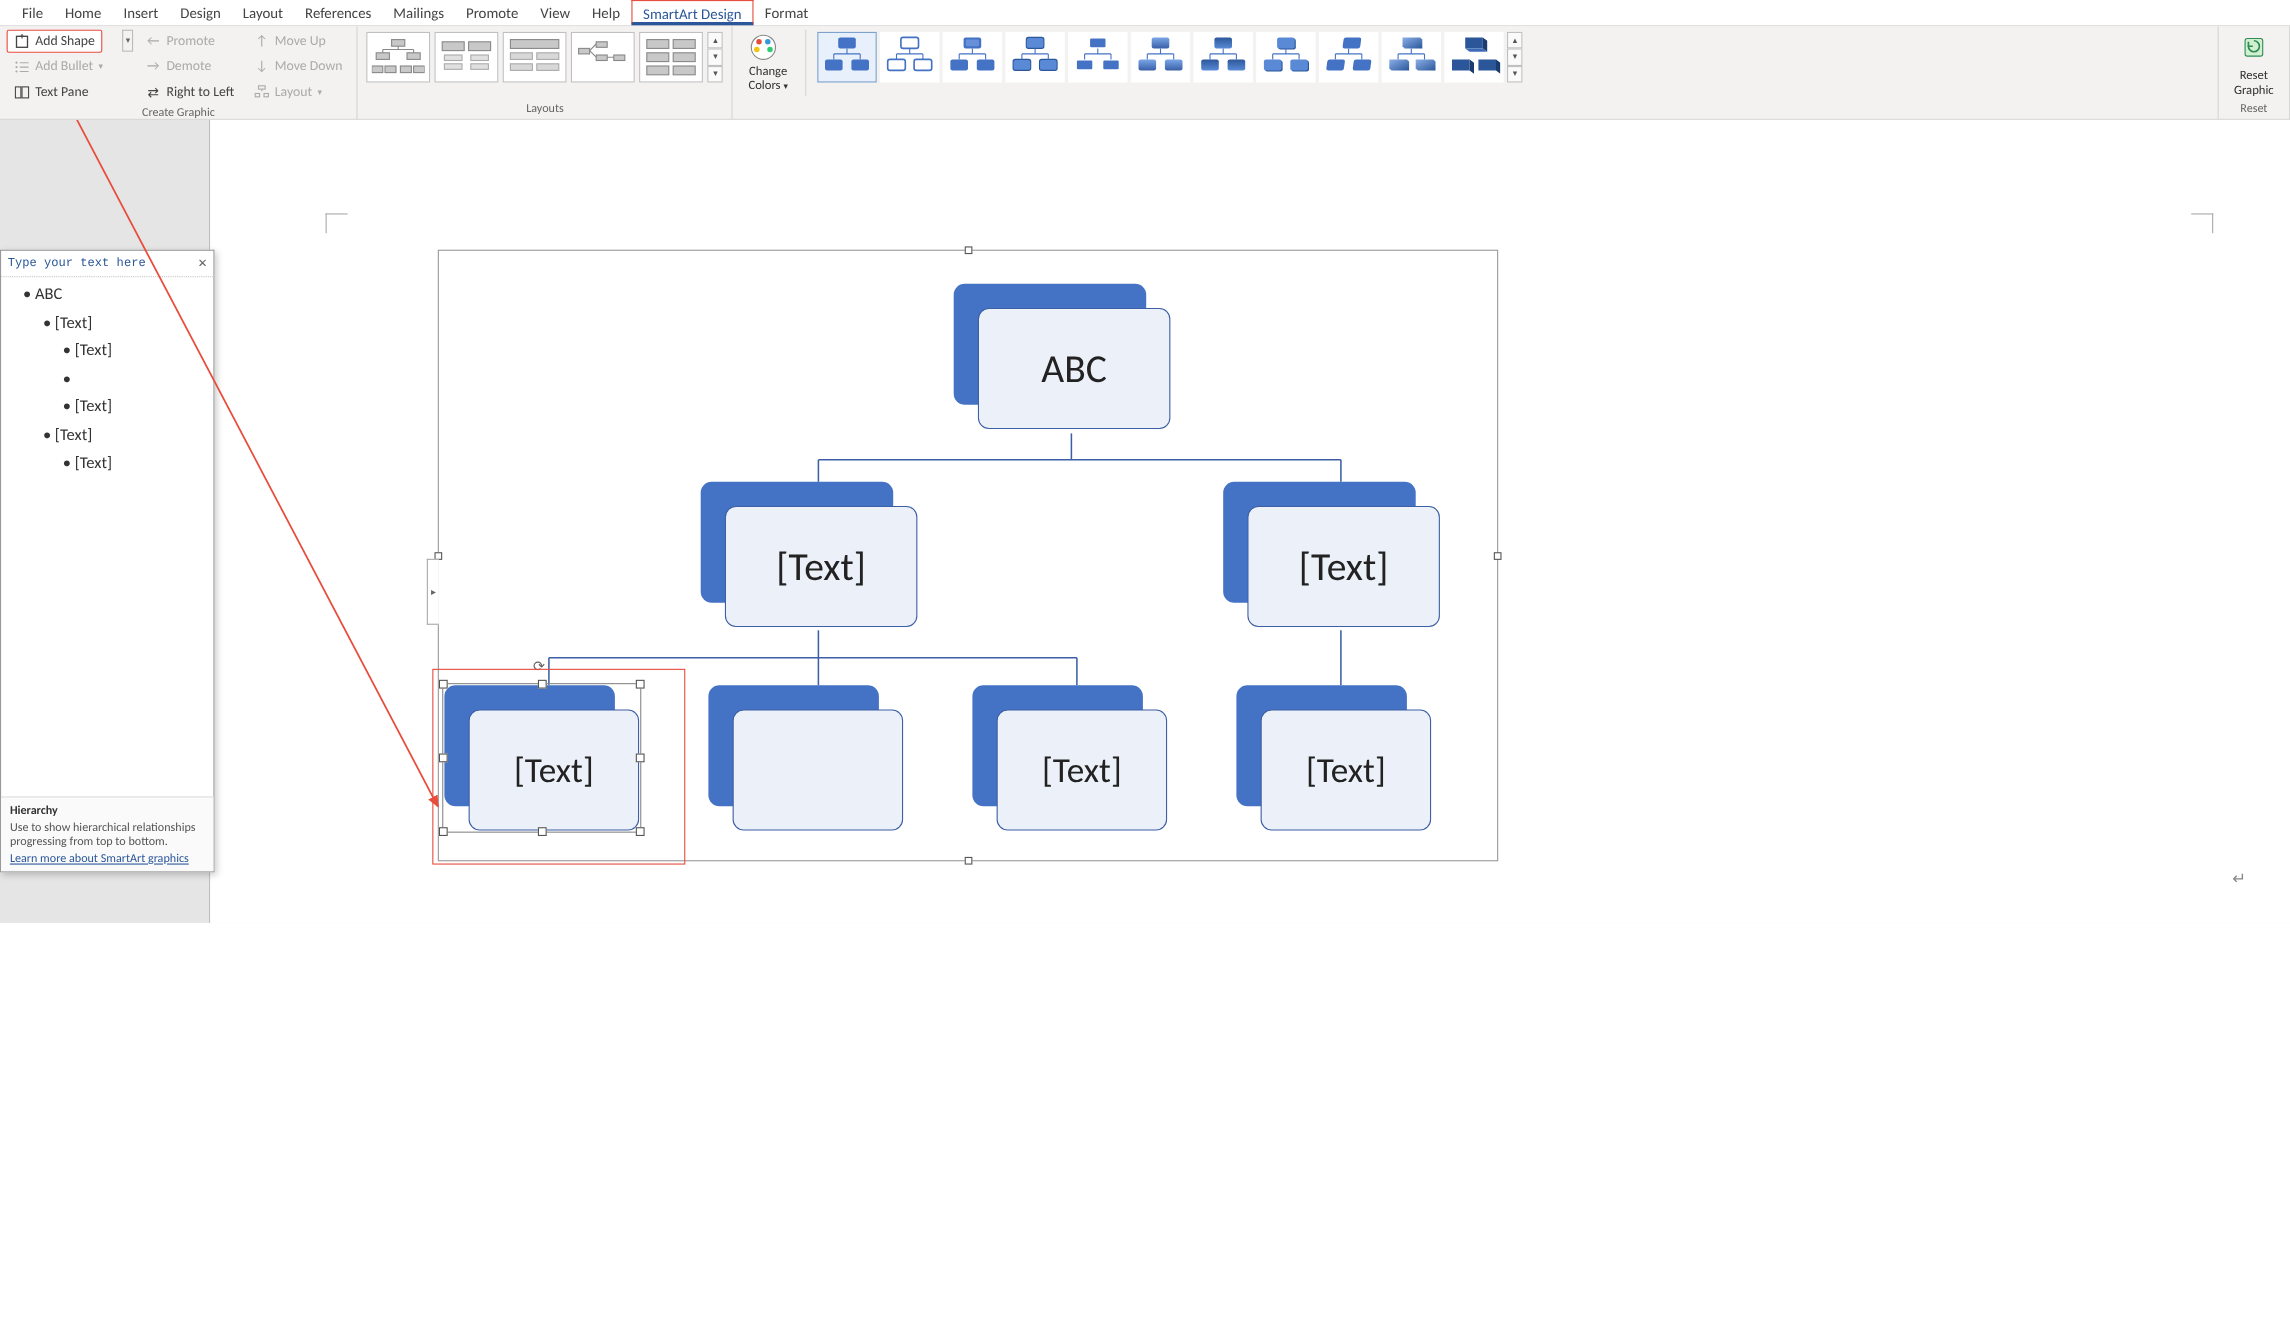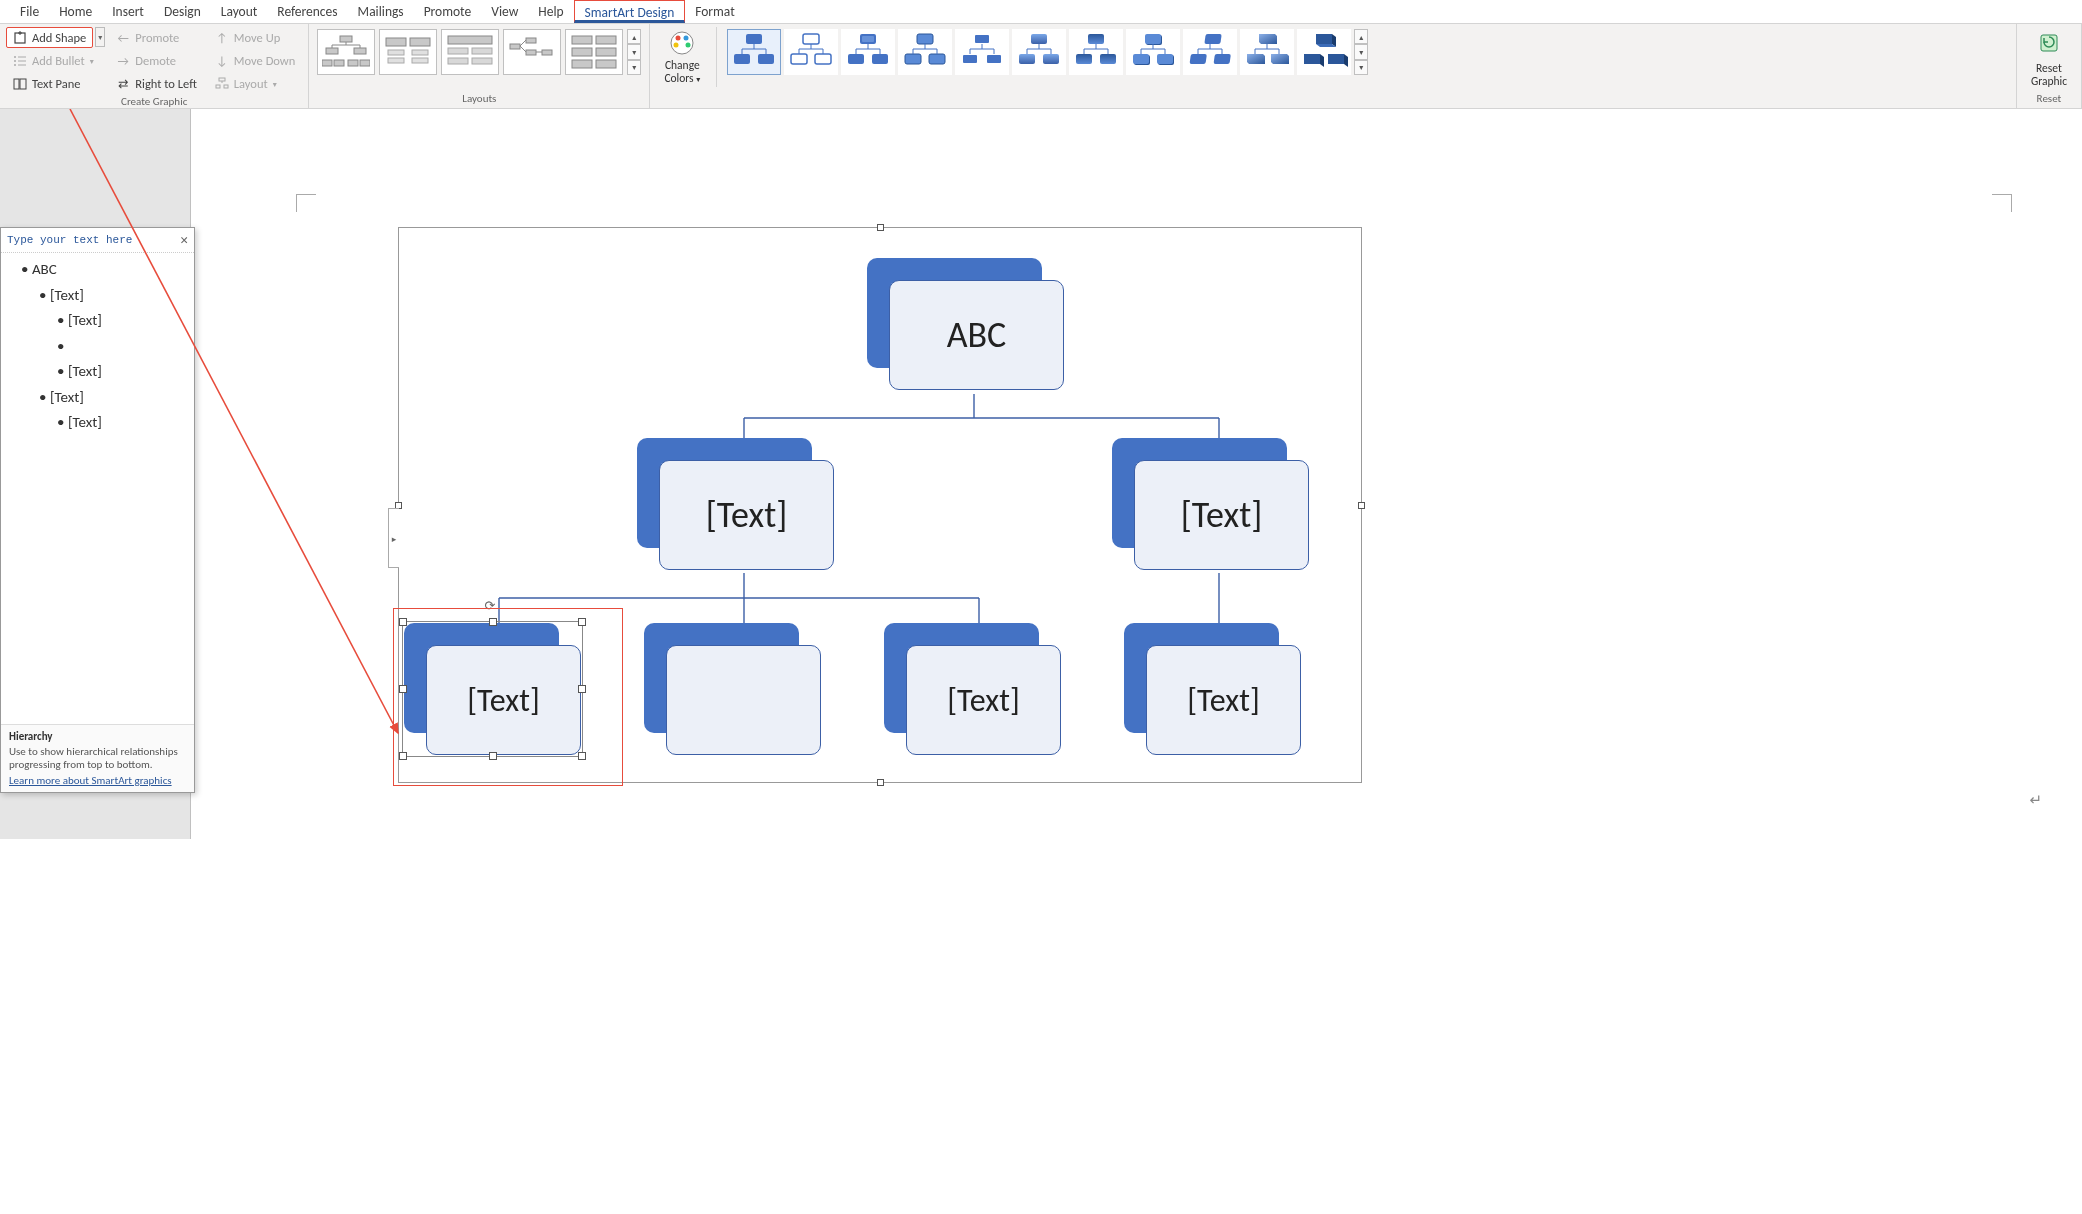--- a/index.html
+++ b/index.html
@@ -25,21 +25,21 @@
 .cg-dropdown { width: 10px; text-align: center; border: 1px solid #bbb; height: 20px; display: flex; align-items: center; justify-content: center; font-size: 8px; color: #666; cursor: pointer; }
 
 
 .layouts-gallery { display: flex; gap: 4px; padding: 2px; }
 .layout-thumb { width: 58px; height: 46px; border: 1px solid #c0c0c0; background: #fff; display: flex; align-items: center; justify-content: center; cursor: pointer; }
 .layout-thumb svg { width: 48px; height: 36px; }
 .gallery-scroll { width: 14px; display: flex; flex-direction: column; }
 .gallery-scroll div { flex: 1; border: 1px solid #c0c0c0; background: #fafafa; display: flex; align-items: center; justify-content: center; font-size: 8px; color: #555; cursor: pointer; }
 
 
-.change-colors { display: flex; flex-direction: column; align-items: center; padding: 2px 8px; cursor: pointer; gap: 2px; }
+.change-colors { display: flex; flex-direction: column; align-items: flex-start; padding: 2px 8px; cursor: pointer; gap: 2px; }
 .change-colors .palette-icon { width: 28px; height: 28px; }
 .change-colors .label { font-size: 11.5px; text-align: center; line-height: 1.1; }
 
 
 .styles-gallery { display: flex; gap: 3px; padding: 2px; }
 .style-thumb { width: 54px; height: 46px; border: 1px solid transparent; background: #fff; display: flex; align-items: center; justify-content: center; cursor: pointer; padding: 2px;}
 .style-thumb.selected { border: 1px solid #7da2ce; background: #e8f0fb; }
 .style-thumb svg { width: 48px; height: 40px; }
 
 
@@ -126,21 +126,21 @@
   <div class="ribbon-tab">Help</div>
   <div class="ribbon-tab smartart">SmartArt Design</div>
   <div class="ribbon-tab">Format</div>
 </div>
 
 <div class="ribbon-body">
 
   <div class="ribbon-group">
     <div class="ribbon-group-content">
       <div class="cg-col">
-        <div style="display:flex;gap:2px;">
+        <div style="display:flex;gap:18px;">
           <div class="cg-btn highlighted">
             <span class="icon">
               <svg viewBox="0 0 14 14">
                   <rect x="2" y="2" width="10" height="10" fill="none" stroke="#444" stroke-width="1.2"></rect>
                   <line x1="7" y1="0" x2="7" y2="4" stroke="#444"></line>
                   <line x1="5" y1="2" x2="9" y2="2" stroke="#444"></line>
                 </svg>
             </span>
             <span>Add Shape</span>
           </div>

